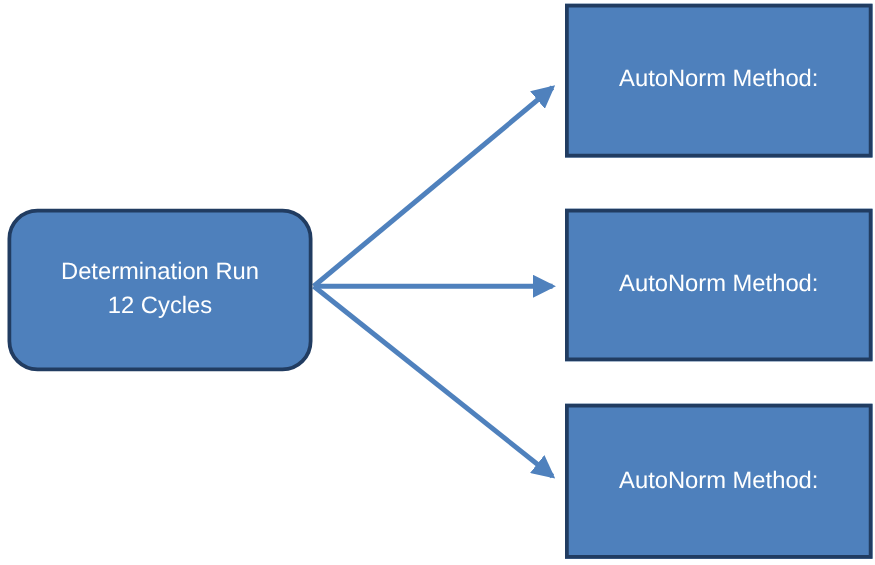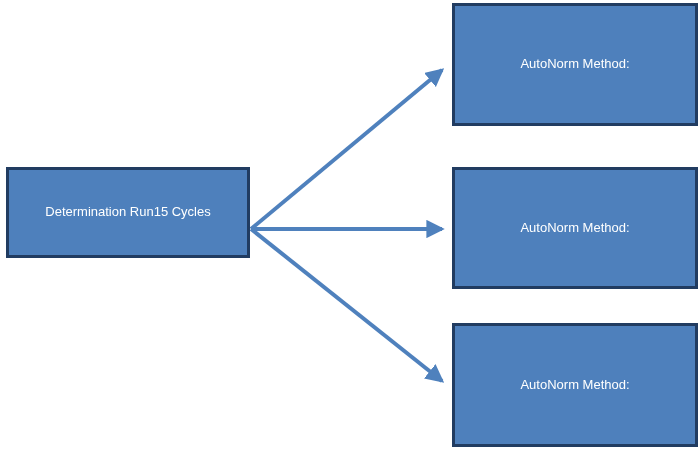--- a/index.html
+++ b/index.html
@@ -27,29 +27,30 @@
     width:700px; height:452px;
     z-index:1;
   }
   .node{
     position:absolute;
     box-sizing:border-box;
     background:var(--box-fill);
     border:3px solid var(--box-border);
     color:var(--text);
     display:flex;
+    flex-direction:column;
     justify-content:center;
     align-items:center;
     text-align:center;
-    font-size:13px;
+    font-size:19px;
     line-height:1.42;
     z-index:2;
   }
   .node span{display:block;}
-  .node-source   { left:6px;   top:167px; width:244px; height:91px; }
+  .node-source   { left:6px;   top:167px; width:244px; height:130px;border-radius:24px; }
   .node-slopes   { left:452px; top:3px;   width:246px; height:123px; }
   .node-targetfl { left:452px; top:167px; width:246px; height:122px; }
   .node-xbaseline{ left:452px; top:323px; width:246px; height:124px; }
 </style>
 </head>
 <body>
 
 <div class="canvas">
 
   <svg class="arrow-layer" viewBox="0 0 700 452" xmlns="http://www.w3.org/2000/svg">
@@ -58,21 +59,21 @@
         <path d="M0,0 L10,5 L0,10 z" fill="#4f81bd"></path>
       </marker>
     </defs>
     <line x1="251" y1="229" x2="442" y2="70" stroke="#4f81bd" stroke-width="4" marker-end="url(#ah)"></line>
     <line x1="251" y1="229" x2="442" y2="229" stroke="#4f81bd" stroke-width="4" marker-end="url(#ah)"></line>
     <line x1="251" y1="229" x2="442" y2="381" stroke="#4f81bd" stroke-width="4" marker-end="url(#ah)"></line>
   </svg>
 
   <div class="node node-source">
     <span>Determination Run</span>
-    <span>15 Cycles</span>
+    <span>12 Cycles</span>
   </div>
 
   <div class="node node-slopes">
     <span>AutoNorm Method:</span>
   </div>
 
   <div class="node node-targetfl">
     <span>AutoNorm Method:</span>
   </div>
 

